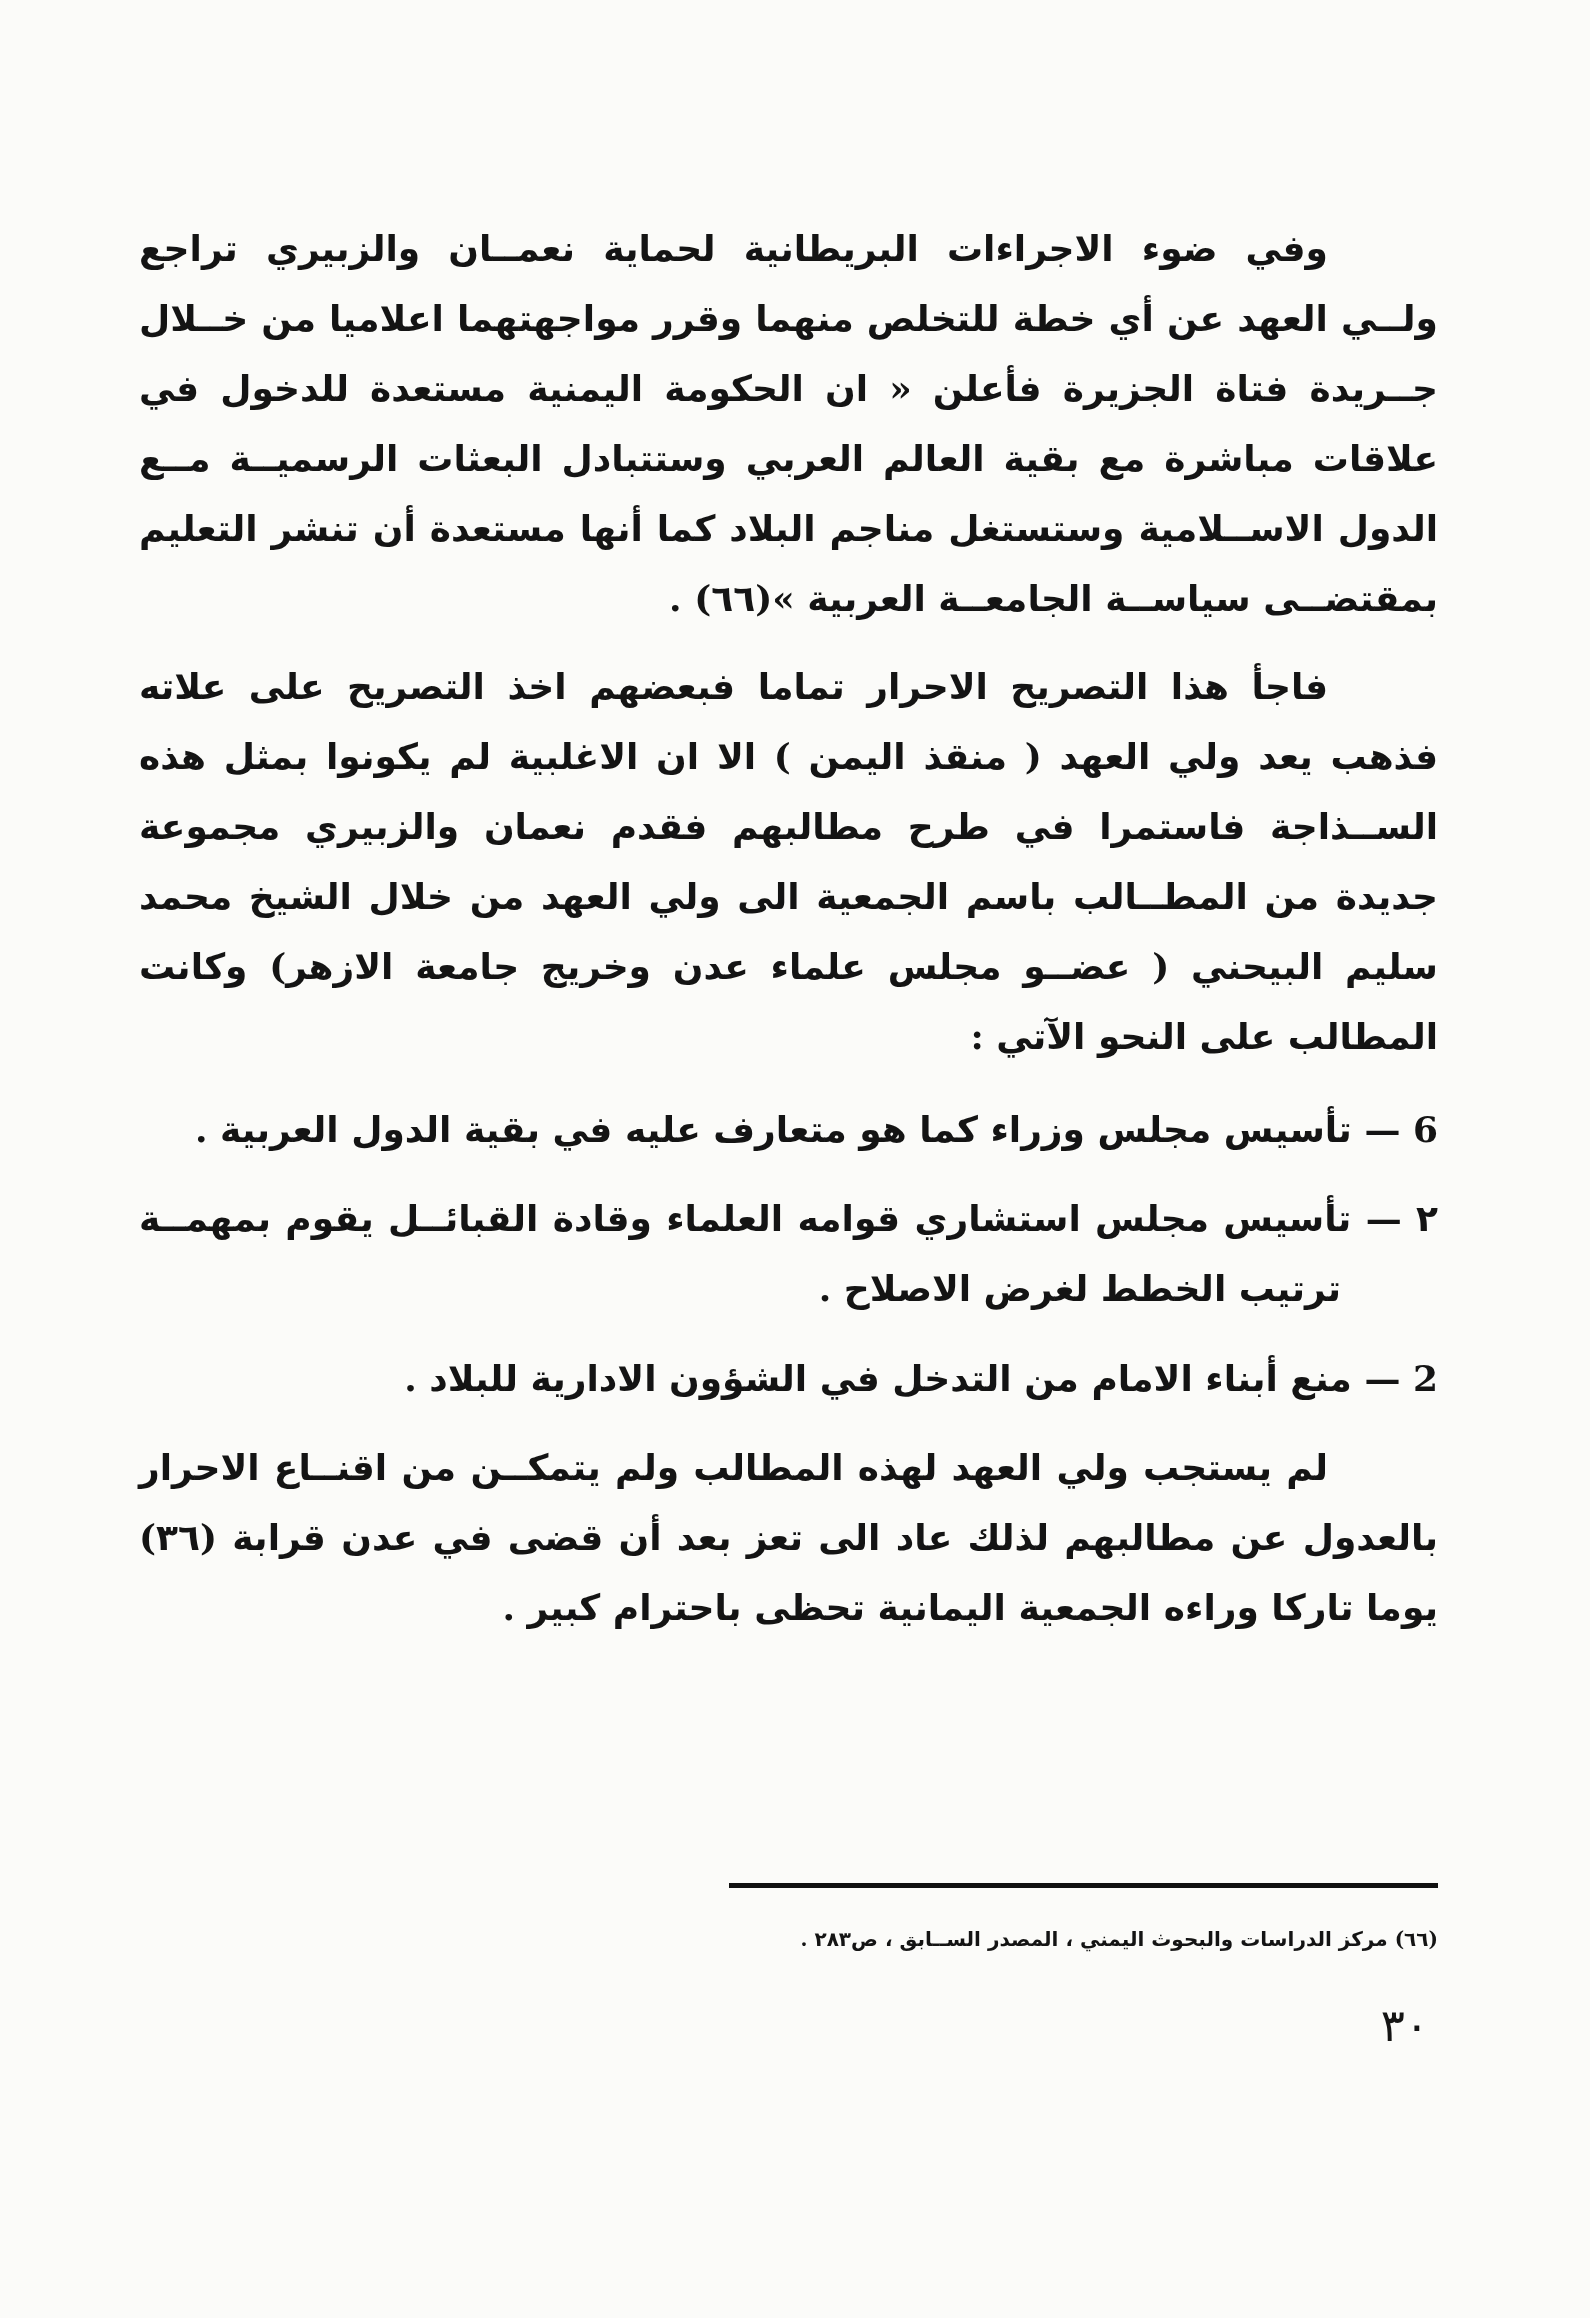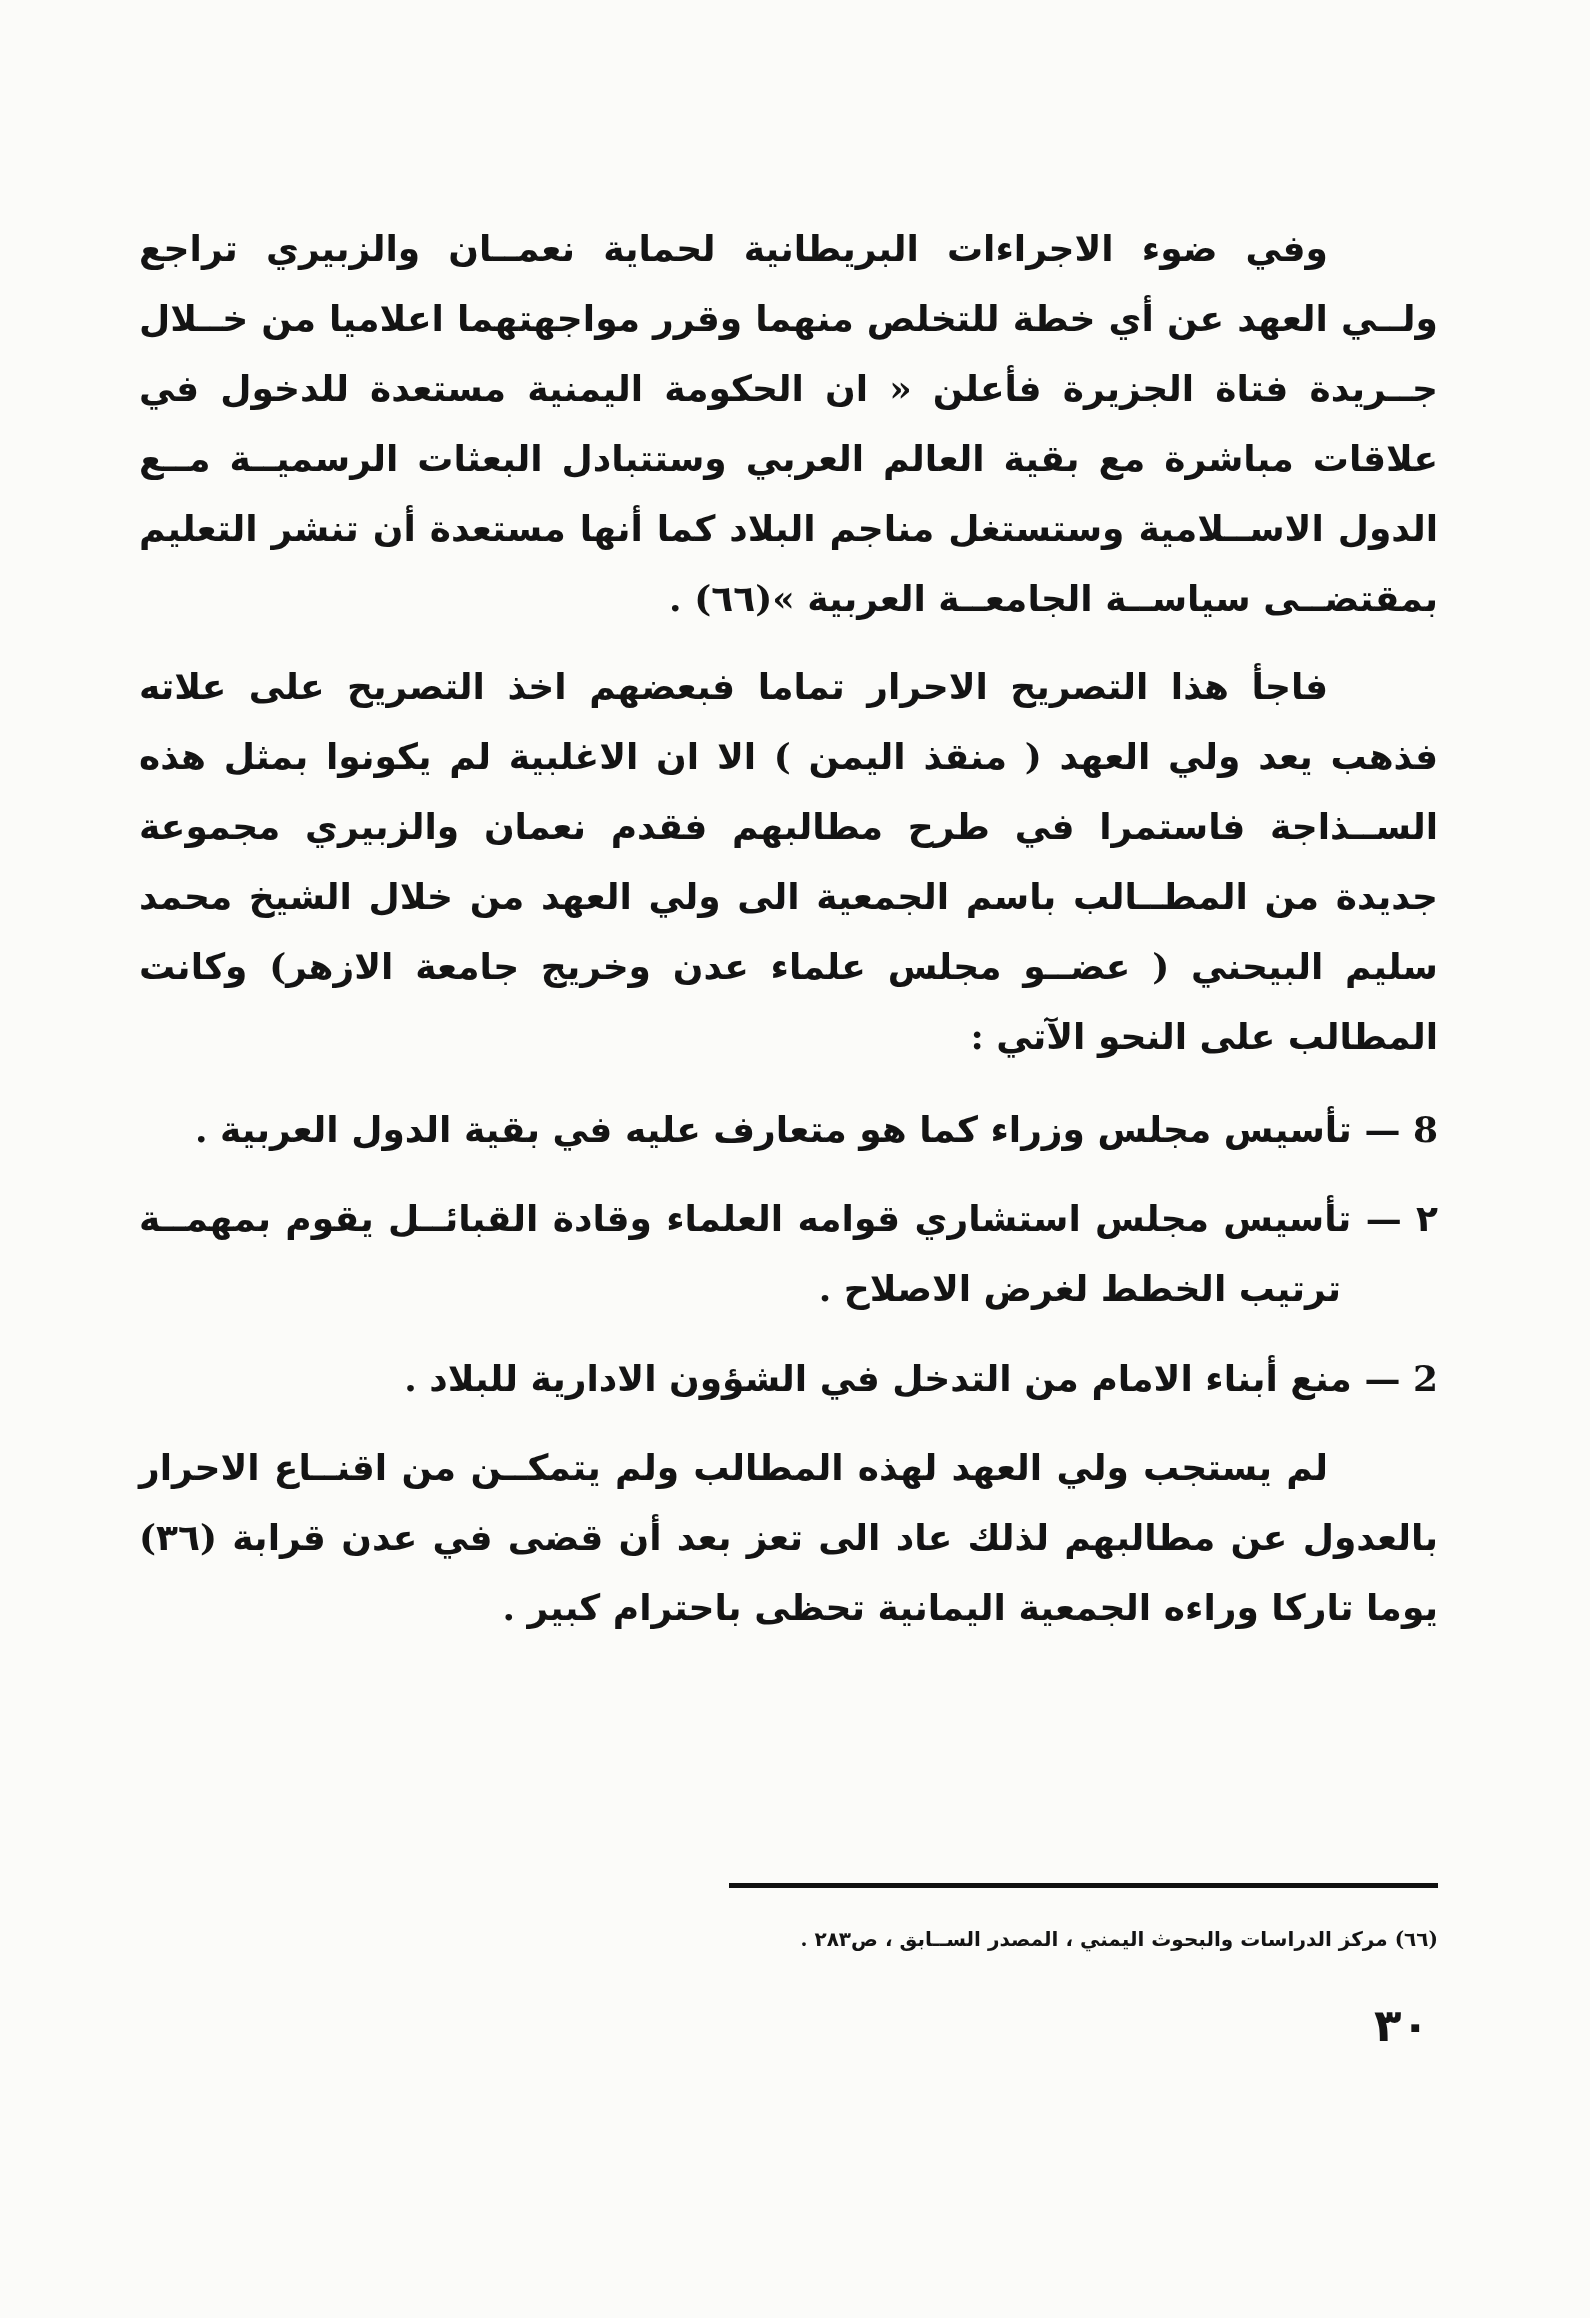--- a/index.html
+++ b/index.html
@@ -66,38 +66,38 @@
   .footnote {
     margin: 0 0 3.9px 0;
     padding-right: 87px;
     text-indent: -87px;
   }
   .page-number {
     position: absolute;
     right: 161px;
     bottom: 84px;
     font-size: 45px;
-    font-weight: 700;
+    font-weight: 400;
     letter-spacing: 1.3px;
     margin-top: 19px;
   }
 </style>
 </head>
 <body>
 
 <div class="sheet">
 
   <div class="text-block">
 
     <p class="para">وفي ضوء الاجراءات البريطانية لحماية نعمــان والزبيري تراجع ولــي العهد عن أي خطة للتخلص منهما وقرر مواجهتهما اعلاميا من خــلال جــريدة فتاة الجزيرة فأعلن « ان الحكومة اليمنية مستعدة للدخول في علاقات مباشرة مع بقية العالم العربي وستتبادل البعثات الرسميــة مــع الدول الاســلامية وستستغل مناجم البلاد كما أنها مستعدة أن تنشر التعليم بمقتضــى سياســة الجامعــة العربية »(٦٦) .</p>
 
     <p class="para">فاجأ هذا التصريح الاحرار تماما فبعضهم اخذ التصريح على علاته فذهب يعد ولي العهد ( منقذ اليمن ) الا ان الاغلبية لم يكونوا بمثل هذه الســذاجة فاستمرا في طرح مطالبهم فقدم نعمان والزبيري مجموعة جديدة من المطــالب باسم الجمعية الى ولي العهد من خلال الشيخ محمد سليم البيحني ( عضــو مجلس علماء عدن وخريج جامعة الازهر) وكانت المطالب على النحو الآتي :</p>
 
     <div class="list">
-      <p class="list-item">8 — تأسيس مجلس وزراء كما هو متعارف عليه في بقية الدول العربية .</p>
+      <p class="list-item">6 — تأسيس مجلس وزراء كما هو متعارف عليه في بقية الدول العربية .</p>
       <p class="list-item">٢ — تأسيس مجلس استشاري قوامه العلماء وقادة القبائــل يقوم بمهمــة ترتيب الخطط لغرض الاصلاح .</p>
       <p class="list-item">2 — منع أبناء الامام من التدخل في الشؤون الادارية للبلاد .</p>
     </div>
 
     <p class="para closing">لم يستجب ولي العهد لهذه المطالب ولم يتمكــن من اقنــاع الاحرار بالعدول عن مطالبهم لذلك عاد الى تعز بعد أن قضى في عدن قرابة (٣٦) يوما تاركا وراءه الجمعية اليمانية تحظى باحترام كبير .</p>
 
   </div>
 
   <div class="footer">
     <div class="footnote-rule"></div>

